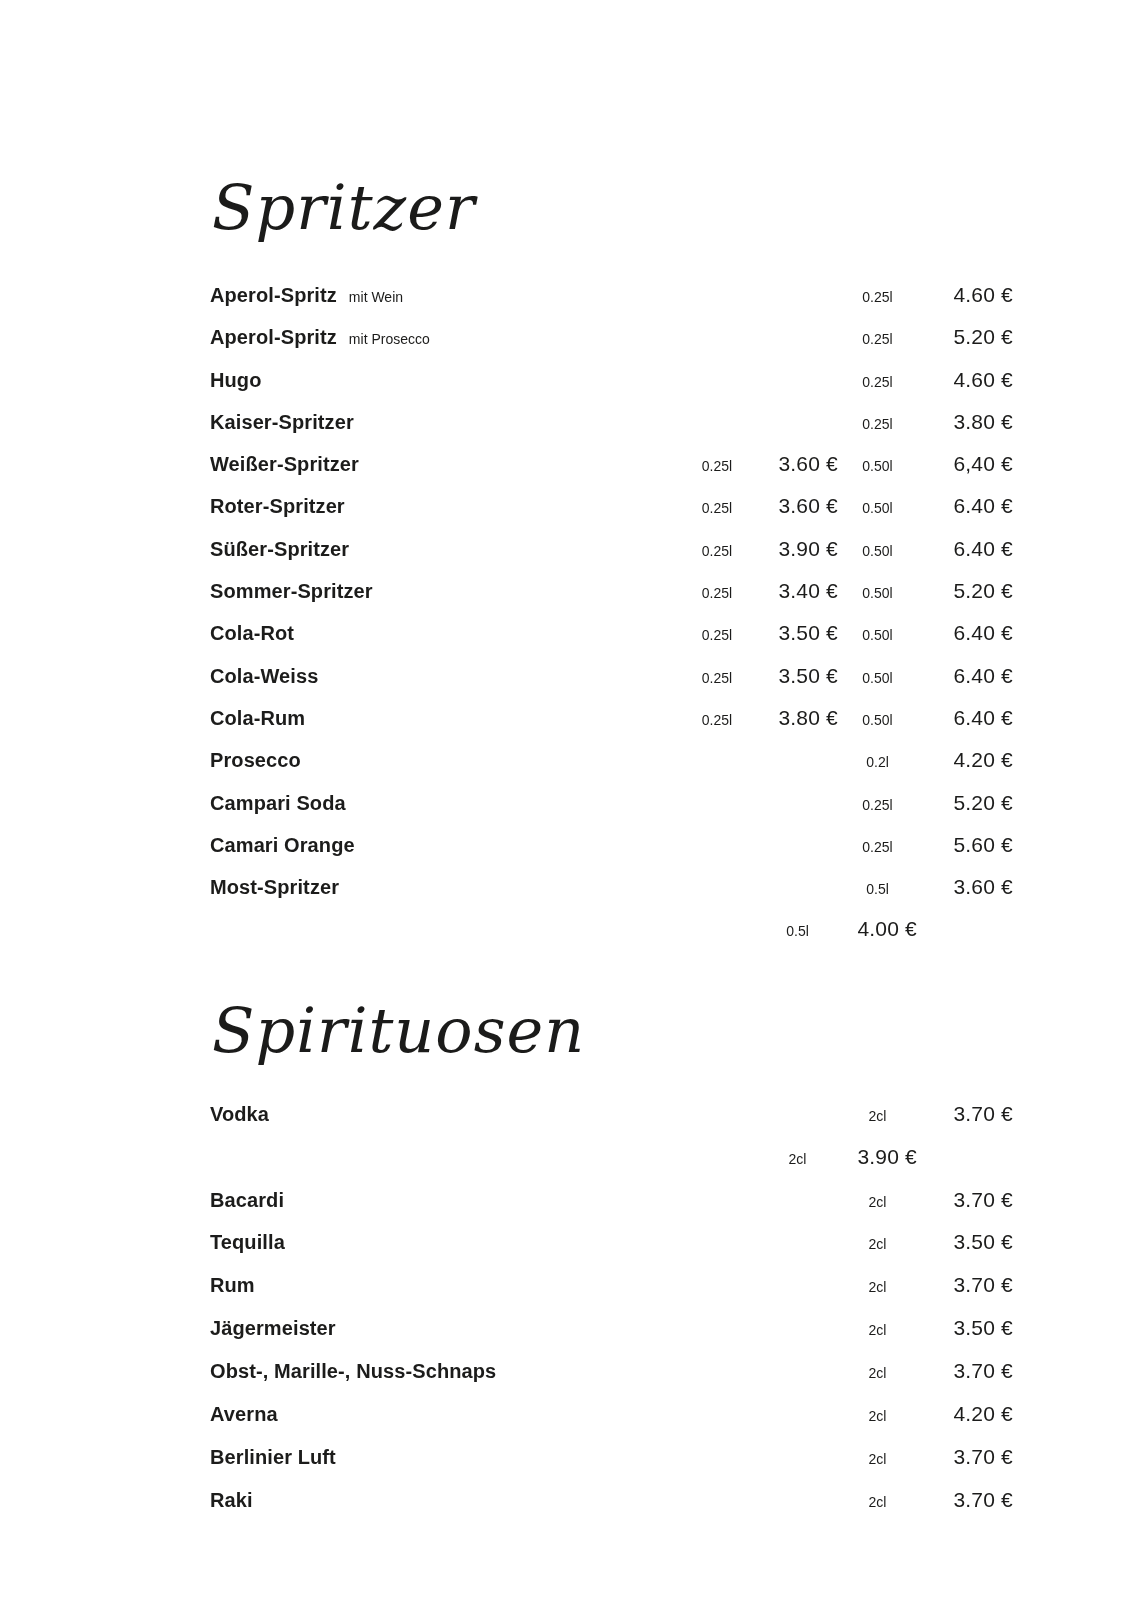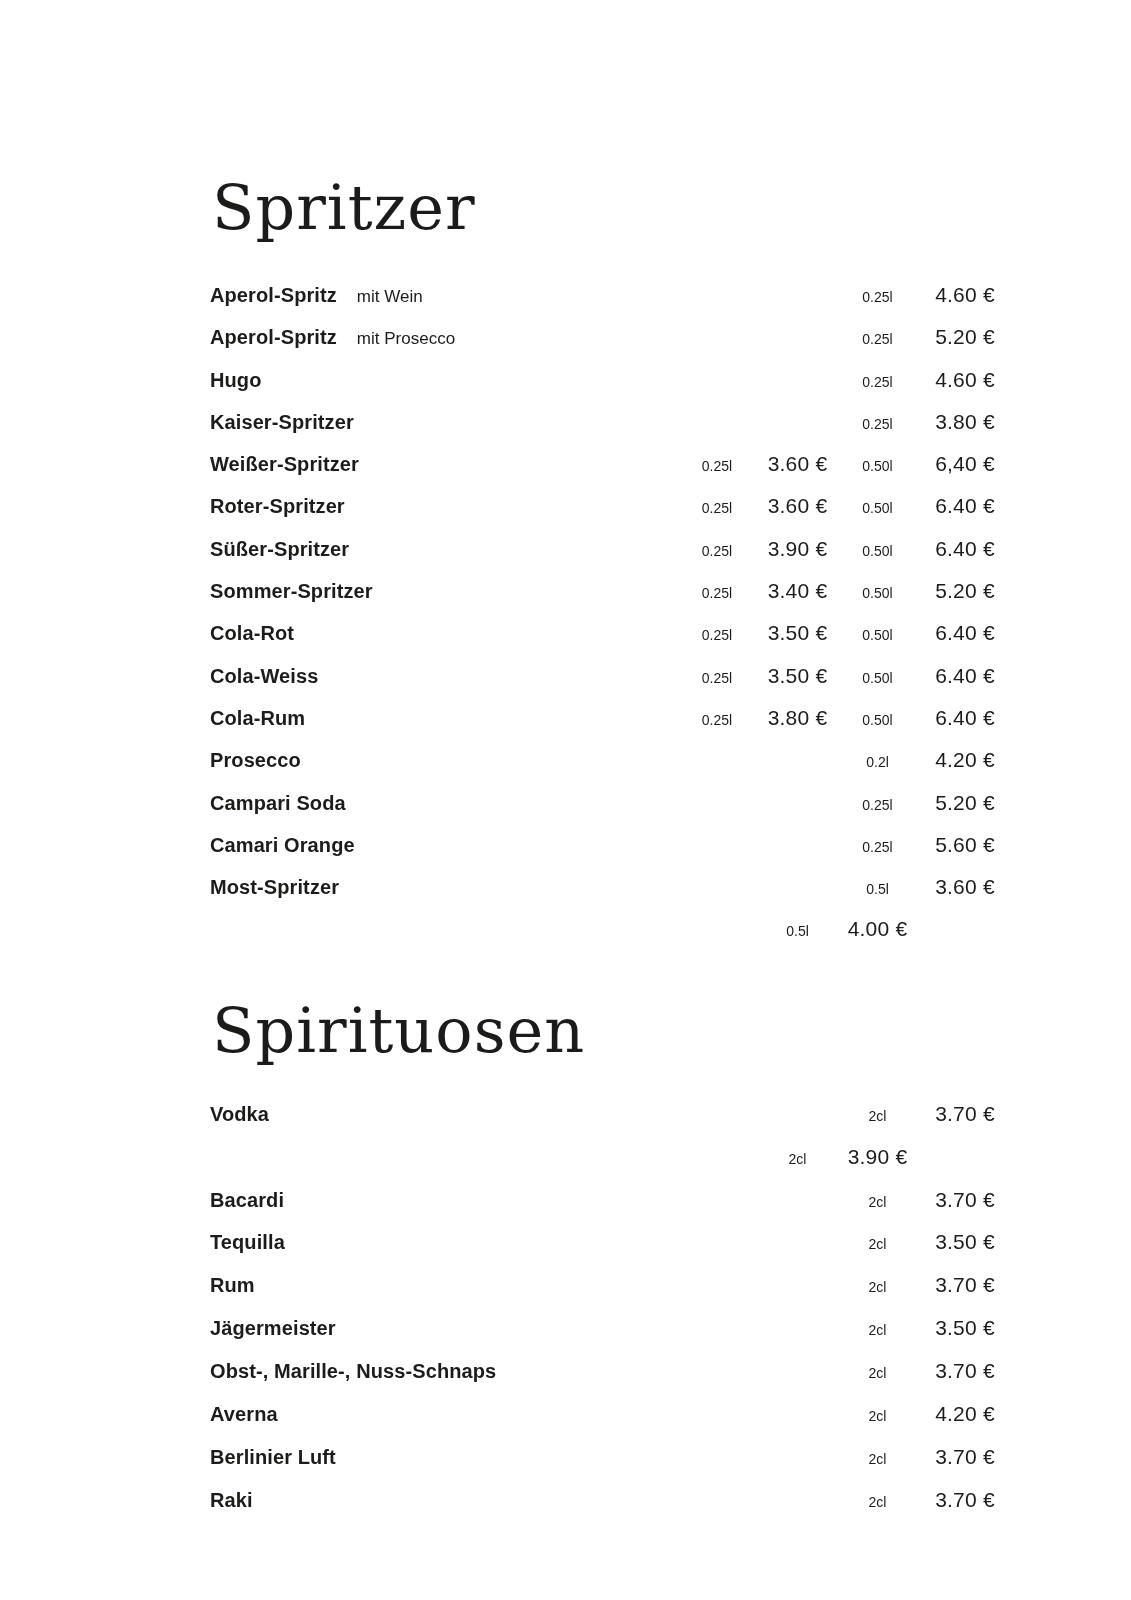--- a/index.html
+++ b/index.html
@@ -9,20 +9,21 @@
   }
   body {
     font-family: "Liberation Sans", sans-serif;
     color: #1c1c1b;
     overflow: hidden;
   }
   .page { padding: 165px 118px 0 210px; }
 
   h1.script {
     font-family: "DejaVu Serif", serif;
+    font-style: italic;
     font-weight: 400;
     font-size: 62px;
     line-height: 86px;
     height: 90px;
     letter-spacing: 1px;
     color: #1b1b1a;
     padding-left: 2px;
   }
   .section-2 h1.script { margin-top: 28px; }
 
@@ -31,23 +32,23 @@
 
   .row {
     display: grid;
     grid-template-columns: 1fr 80px 81px 79px 96px;
     align-items: baseline;
     height: 42.3px;
   }
   .section-2 .row { height: 42.9px; }
 
   .name { font-size: 20px; font-weight: 700; letter-spacing: 0.1px; white-space: nowrap; }
-  .name .note { font-size: 17px; font-weight: 400; margin-left: 20px; letter-spacing: 0; }
+  .name .note { font-size: 14px; font-weight: 400; margin-left: 12px; letter-spacing: 0; }
   .vol   { font-size: 14px;  text-align: center; white-space: nowrap; }
-  .price { font-size: 21px;  text-align: center; white-space: nowrap; letter-spacing: 0.2px; }
+  .price { font-size: 21px;  text-align: right; white-space: nowrap; letter-spacing: 0.2px; }
 </style>
 </head>
 <body>
 
 <div class="page">
 
   <section class="section-1">
     <h1 class="script">Spritzer</h1>
     <div class="rows first">
 

